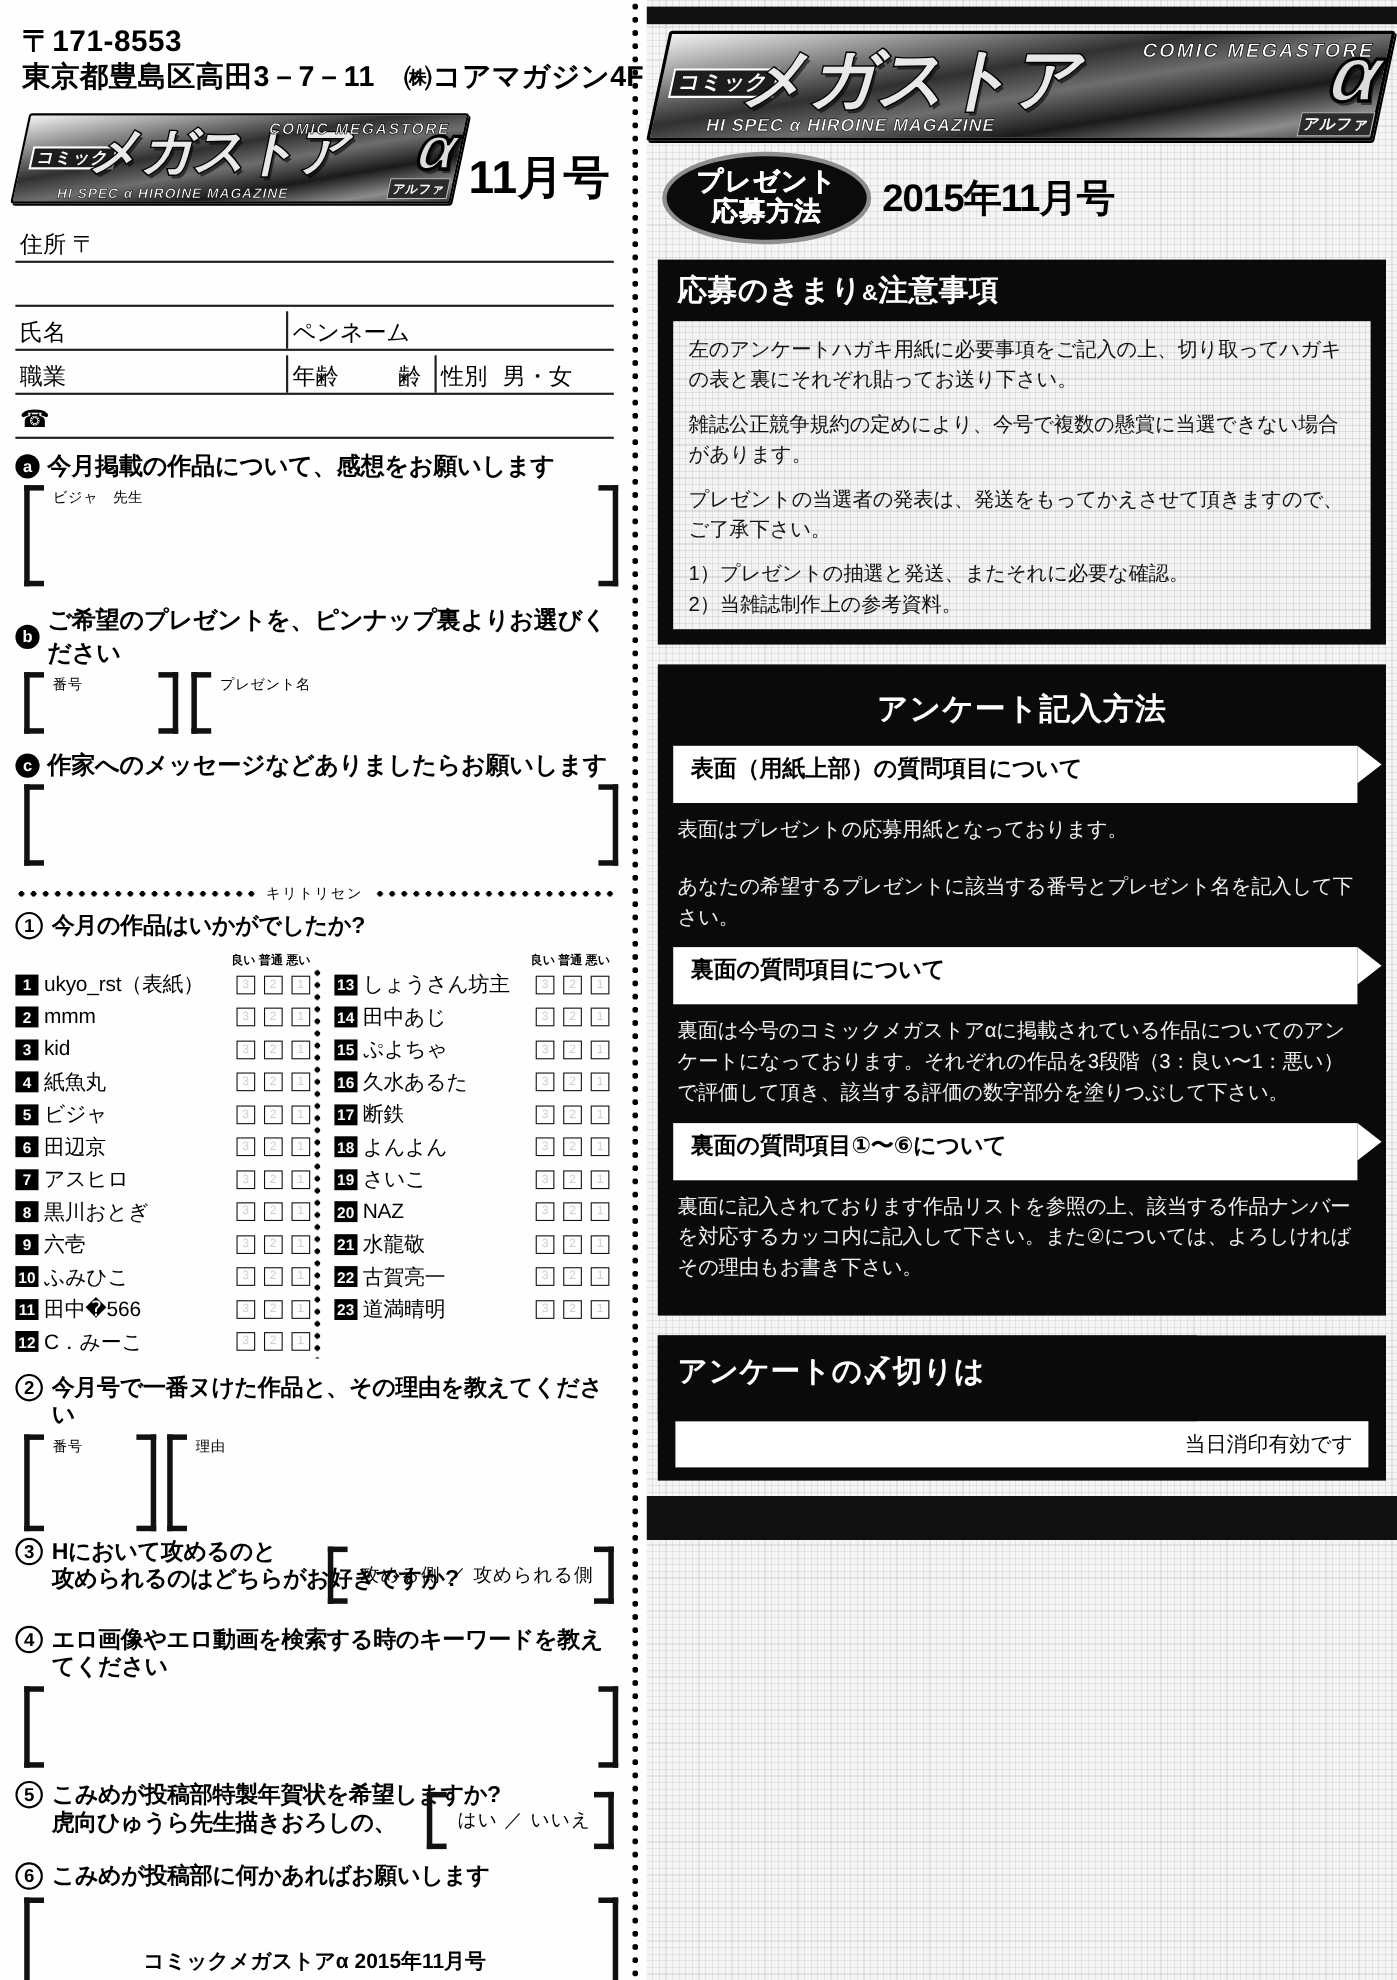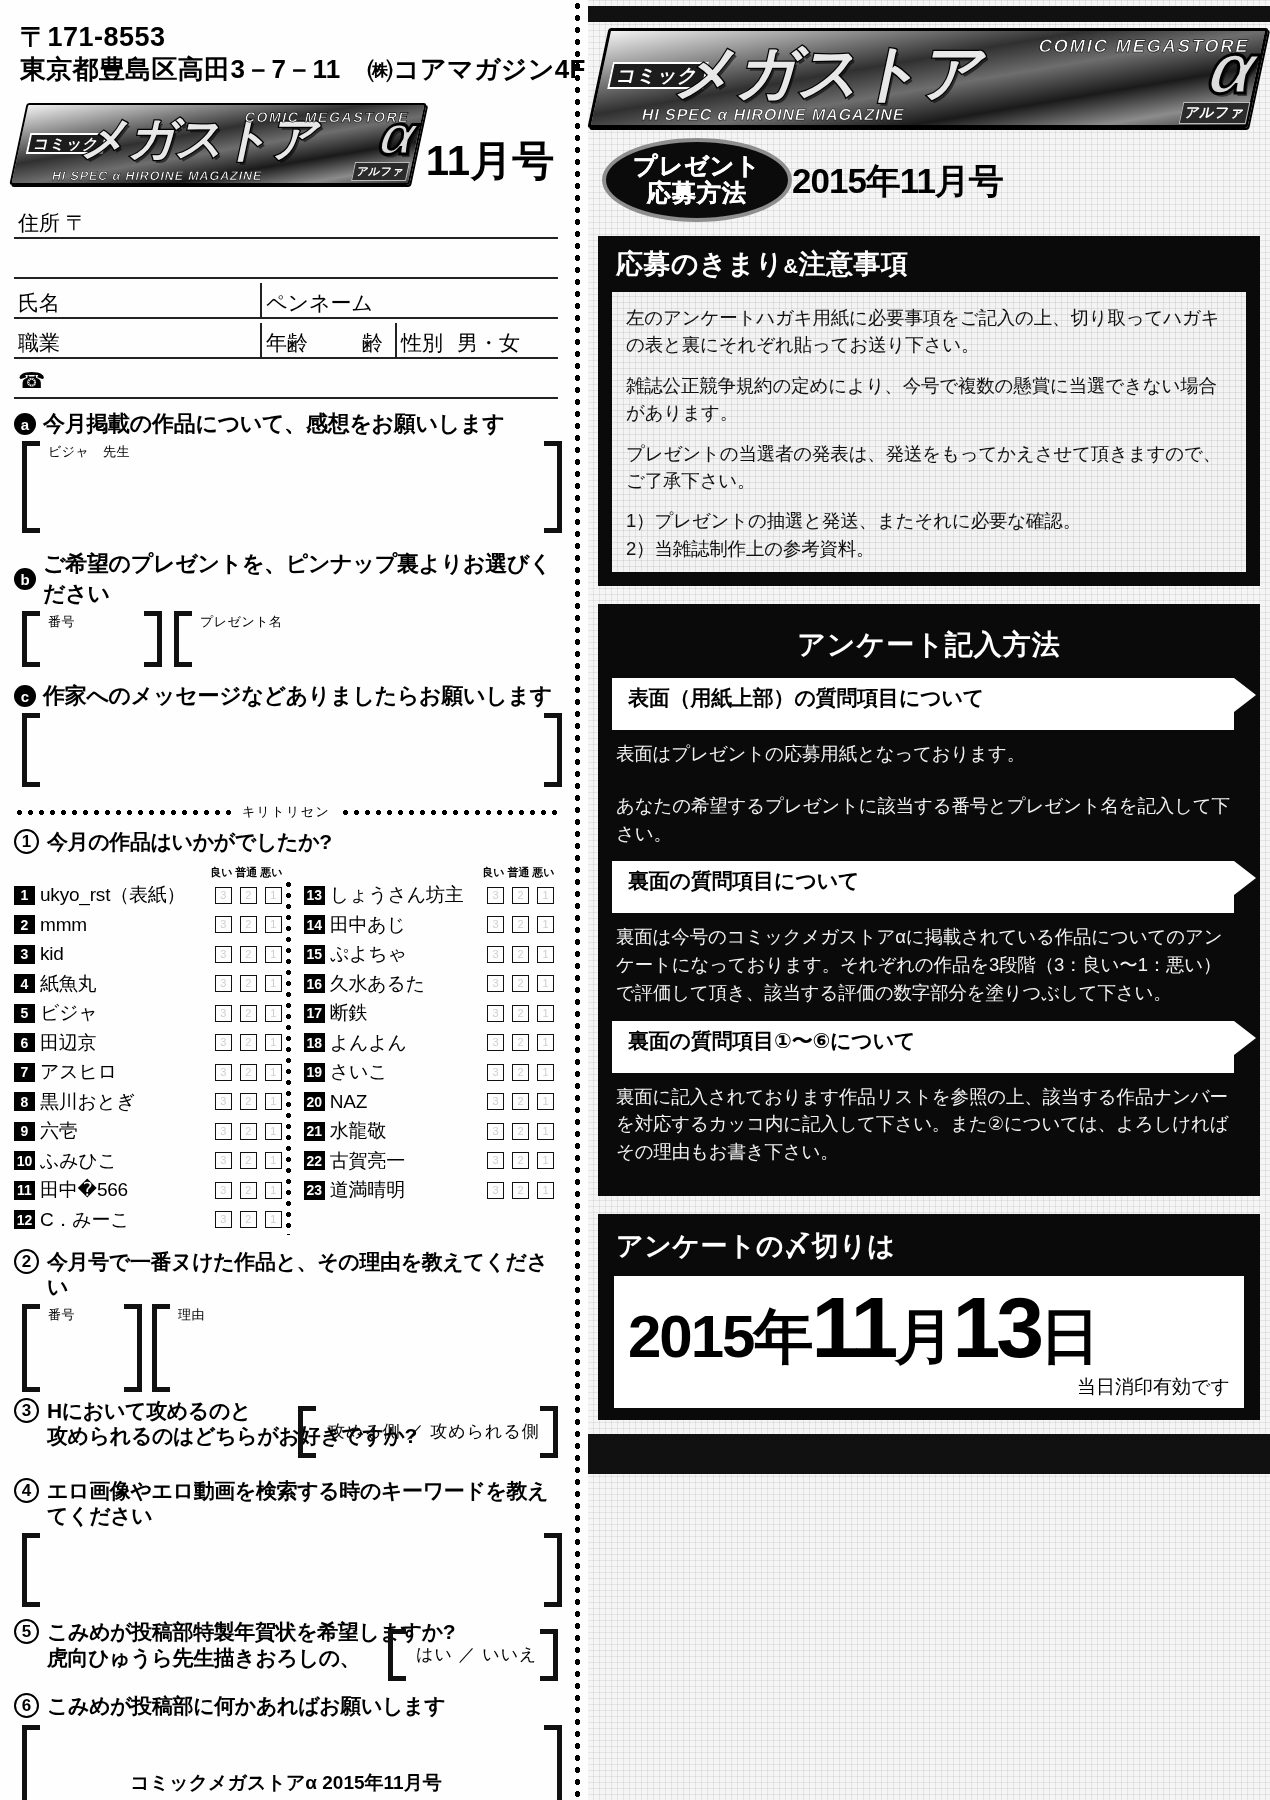--- a/index.html
+++ b/index.html
@@ -190,21 +190,21 @@
   .biglogo { position: relative; height: 100px; margin: 6px 0 6px 0; }
   .biglogo .logo-skew { border-width: 3px; }
   .biglogo .logo-main { font-size: 62px; left: 80px; top: 14px; }
   .biglogo .logo-kana { font-size: 19px; top: 34px; left: 12px; padding: 2px 5px; }
   .biglogo .logo-en { font-size: 18px; letter-spacing: 2px; top: 8px; }
   .biglogo .logo-sub { font-size: 16px; bottom: 4px; left: 44px; }
   .biglogo .logo-alpha { font-size: 72px; }
   .biglogo .logo-arufa { font-size: 14px; }
 
   
-  .present-row { display: flex; align-items: center; margin: 10px 0 14px 4px; }
+  .present-row { display: flex; align-items: center; gap: 10px; margin: 10px 0 14px 4px; }
   .ellipse {
     width: 190px; height: 84px; border-radius: 50%; background: #0b0b0b;
     border: 4px solid #8e8e8e;
     display: flex; flex-direction: column; align-items: center;
     justify-content: center; color: #fff; flex: none;
   }
   .ellipse span { font-size: 24px; font-weight: 700; letter-spacing: 1px;
                   line-height: 1.12; -webkit-text-stroke: .4px #fff; }
   .bigdate { font-size: 35px; font-weight: 700; letter-spacing: -1px;
              white-space: nowrap; line-height: 1; }
@@ -241,21 +241,21 @@
     content: ""; position: absolute; right: -22px; top: 0;
     border-left: 22px solid #fff; border-top: 17px solid transparent;
     border-bottom: 17px solid transparent;
   }
   .dark-para { font-size: 18.5px; line-height: 1.5; color: #f2f2f2;
                padding: 10px 22px 14px 18px; letter-spacing: -.2px; }
 
   
   .deadline-card { background: #0a0a0a; padding: 0 0 12px 0; }
   .deadline-hdr { background: #0a0a0a; color: #fff; font-size: 27px; font-weight: 700;
-                  padding: 14px 0 12px 18px; letter-spacing: .5px; position: relative;
+                  padding: 14px 0 28px 18px; letter-spacing: .5px; position: relative;
                   width: 74%; }
   .deadline-hdr::after {
     content: ""; position: absolute; right: -30px; top: 0;
     border-left: 30px solid #0a0a0a; border-top: 26.5px solid transparent;
     border-bottom: 26.5px solid transparent;
   }
   .deadline-box { background: #fff; margin: 0 16px; padding: 6px 14px 8px 14px; }
   .deadline-date {
     font-size: 60px; font-weight: 700; letter-spacing: -2px; line-height: 1.05;
     white-space: nowrap;
@@ -856,21 +856,20 @@
       <div class="ribbon">裏面の質問項目について</div>
       <div class="dark-para">裏面は今号のコミックメガストアαに掲載されている作品についてのアンケートになっております。それぞれの作品を3段階（3：良い〜1：悪い）で評価して頂き、該当する評価の数字部分を塗りつぶして下さい。</div>
 
       <div class="ribbon">裏面の質問項目①〜⑥について</div>
       <div class="dark-para">裏面に記入されております作品リストを参照の上、該当する作品ナンバーを対応するカッコ内に記入して下さい。また②については、よろしければその理由もお書き下さい。</div>
     </div>
 
     <div class="deadline-card">
       <div class="deadline-hdr">アンケートの〆切りは</div>
       <div class="deadline-box">
-        <div class="deadline-date"><span>2015年</span><b>11</b><span>月</span><b>13</b><span>日</span></div>
         <div class="deadline-note">当日消印有効です</div>
       </div>
     </div>
 
     <div class="rp-bottombar"></div>
   </div>
 
 </div>
 
 </body></html>

